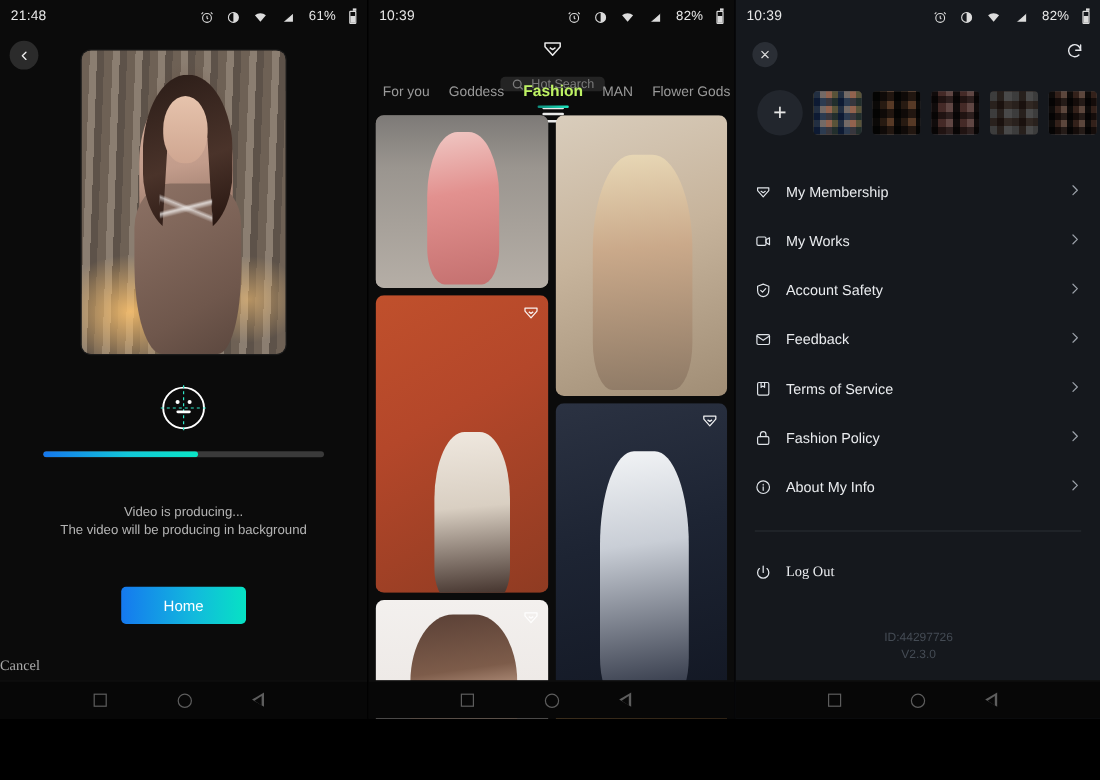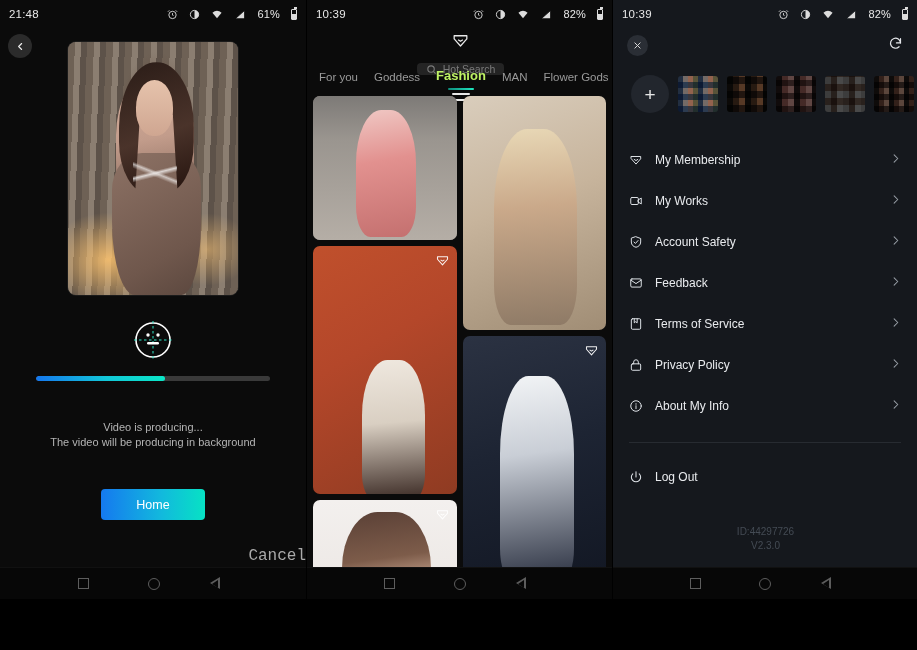--- a/index.html
+++ b/index.html
@@ -106,23 +106,23 @@
     position:absolute; top:392px; left:0; width:306px;
     text-align:center; color:#b4b4b4; font-size:11px; line-height:15px;margin-top:28px;
   }
   .home-btn {
     position:absolute; top:489px; left:101px; width:104px; height:31px;
     border-radius:4px; border:none; cursor:pointer;
     background: linear-gradient(90deg,#1579ef,#12b9dd 58%,#07e2c4);
     color:#fff; font-size:12.5px; font-family:"Liberation Sans",sans-serif;
   }
   .cancel-btn {
-    position:absolute; top:547px; left:0; width:306px; text-align:right;
-    color:#aaa; font-size:16px; background:none; border:none; cursor:pointer;
-    font-family:Liberation Mono, monospace;
+    position:absolute; top:547px; left:0; width:306px; text-align:left;
+    color:#aaa; font-size:12px; background:none; border:none; cursor:pointer;
+    font-family:Liberation Serif, serif;
   }
 
   
   .mid-top { display:flex; align-items:center; gap:9px; padding:3px 10px 0 12px; height:34px;flex-direction:column; }
   .gem-icon { flex:0 0 auto; color:#e9e9e9; }
   .search-box {
     flex:1; height:25px; background:#242424; border-radius:4px;
     display:flex; align-items:center; gap:6px; padding:0 9px;
     color:#7b7b7b; font-size:10.5px;
   }
@@ -201,21 +201,21 @@
   .menu { padding:22px 16px 0 16px; }
   .menu-row {
     display:flex; align-items:center; height:35px; color:#e9ebee;
     font-size:12px; cursor:pointer;
   }
   .menu-row .m-ico { width:26px; flex:0 0 auto; display:flex; align-items:center; color:#dfe3e8; }
   .menu-row .m-label { flex:1; }
   .menu-row .m-chev { color:#9aa0a8; font-size:13px; }
   .m-gap { height:6px; }
   .divider { height:1px; background:#272b31; margin:13px 16px 0 16px; }
-  .logout-wrap { padding:16px 17px 0 16px; }
+  .logout-wrap { padding:16px 17px 0 16px;font-family:Liberation Serif, serif; }
   .version {
     position:absolute; bottom:46px; left:0; width:305px; text-align:center;
     color:#444b54; font-size:10px; line-height:14px;
   }
 
   
   .navbar {
     position:absolute; bottom:0; left:0; width:100%; height:32px;
     background:#070707; display:flex; align-items:center; justify-content:space-around;
     padding:0 48px; border-top:1px solid #111;
@@ -548,21 +548,21 @@
             </svg></span>
         </div>
         <div class="m-gap"></div>
         <div class="menu-row">
           <span class="m-ico">
             <svg width="14" height="14" viewBox="0 0 24 24" fill="none" stroke="#dfe3e8" stroke-width="1.7" stroke-linejoin="round" stroke-linecap="round">
               <rect x="4" y="10" width="16" height="11" rx="2"></rect>
               <path d="M8 10V7a4 4 0 018 0v3"></path>
             </svg>
           </span>
-          <span class="m-label">Privacy Policy</span>
+          <span class="m-label">Fashion Policy</span>
           <span class="m-chev"><svg width="11" height="11" viewBox="0 0 24 24" fill="none" stroke="#9aa0a8" stroke-width="2.2" stroke-linecap="round" stroke-linejoin="round">
               <polyline points="9 4 17 12 9 20"></polyline>
             </svg></span>
         </div>
         <div class="m-gap"></div>
         <div class="menu-row">
           <span class="m-ico">
             <svg width="14" height="14" viewBox="0 0 24 24" fill="none" stroke="#dfe3e8" stroke-width="1.7" stroke-linejoin="round" stroke-linecap="round">
               <circle cx="12" cy="12" r="9"></circle>
               <path d="M12 8v1M12 11.5v5"></path>

